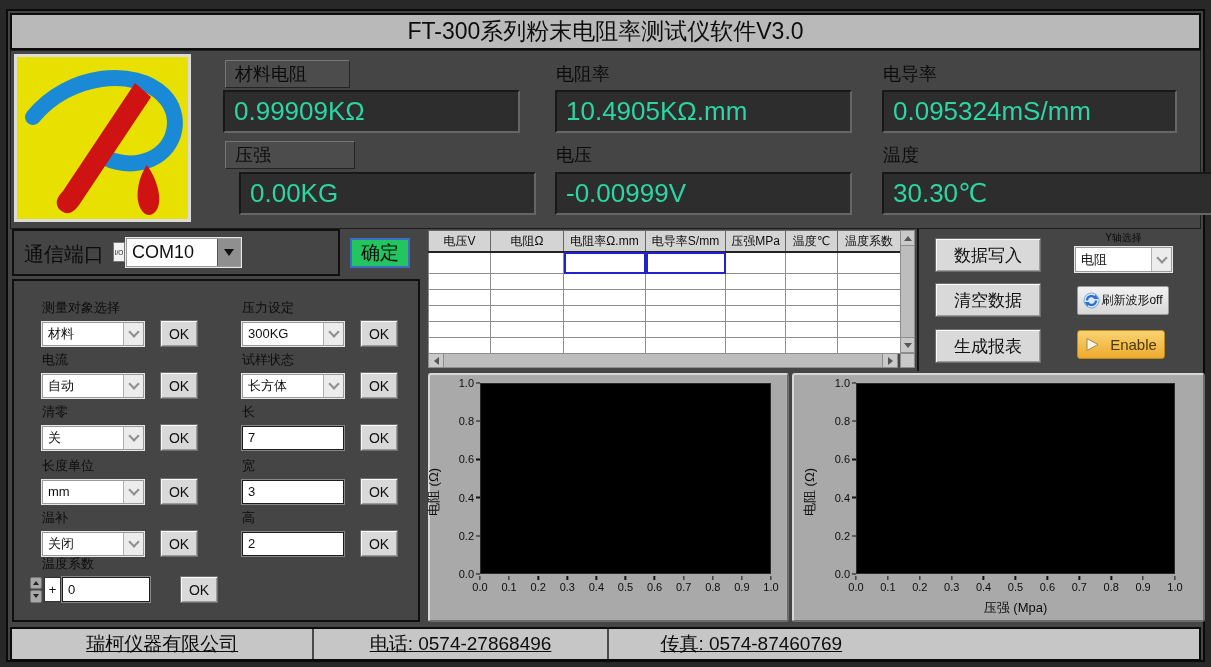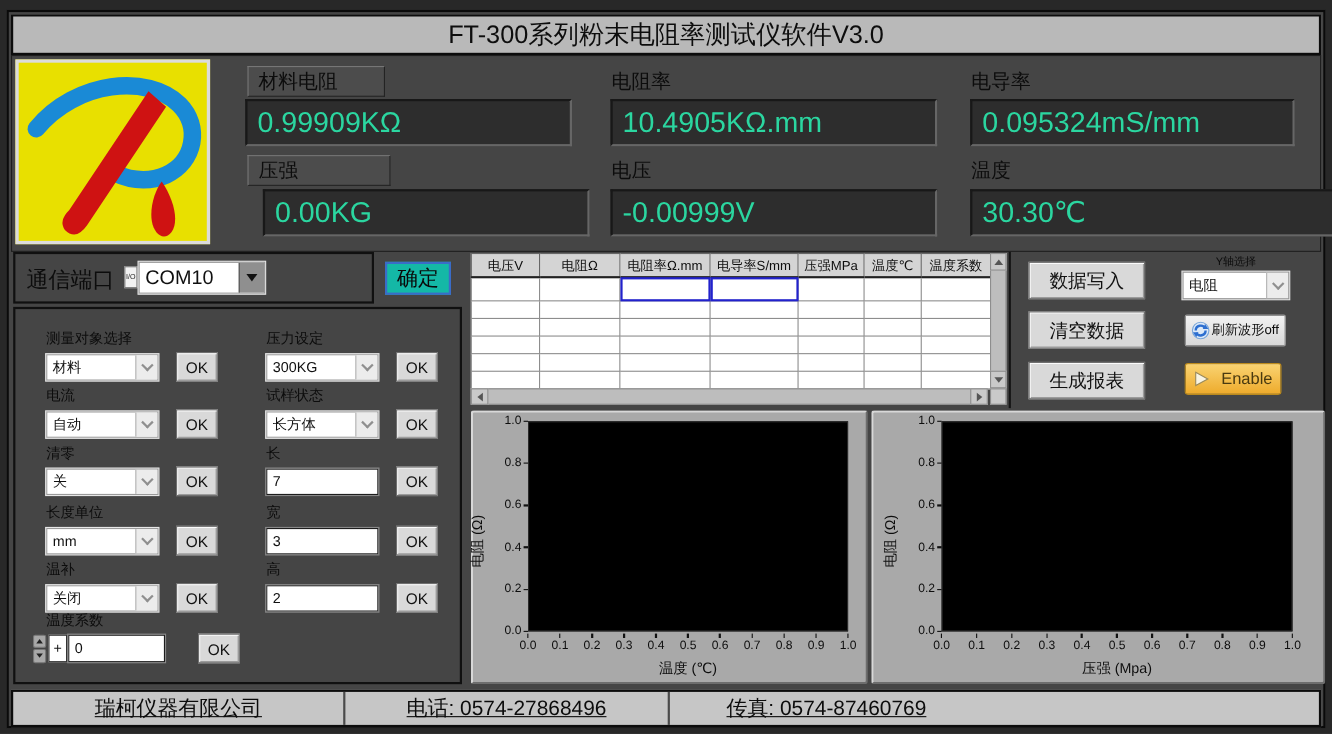--- a/index.html
+++ b/index.html
@@ -39,21 +39,21 @@
   .combo.big .cbtn{width:22px;background:#8f8f8f;border-left:1px solid #555;}
   .tri-down{width:0;height:0;border-left:5px solid transparent;border-right:5px solid transparent;border-top:7px solid #111;}
 
   
   .btn{background:#d9d9d9;border:1px solid #6f6f6f;box-shadow:inset 1px 1px 0 #fbfbfb, inset -1px -1px 0 #9b9b9b;
     color:#111;display:flex;align-items:center;justify-content:center;box-sizing:border-box;cursor:default;}
   .ok-btn{width:38px;height:27px;font-size:14px;}
   .action-btn{width:106px;height:34px;font-size:17px;}
   .connect-btn{background:#4d7c0f;border:2px solid #1f7a00;color:#fff;font-size:19px;
     display:flex;align-items:center;justify-content:center;box-sizing:border-box;margin-top:48px;}
-  .confirm-btn{background:#14b8a6;border:2px solid #3a6cc8;color:#0a0a0a;font-size:19px;
+  .confirm-btn{background:#22c55e;border:2px solid #3a6cc8;color:#0a0a0a;font-size:19px;
     display:flex;align-items:center;justify-content:center;box-sizing:border-box;}
   .enable-btn{background:linear-gradient(#f9d372,#eeab2c);border:1px solid #bb8a1d;border-radius:3px;
     color:#4a3a10;font-size:15px;display:flex;align-items:center;justify-content:center;gap:10px;box-sizing:border-box;}
   .refresh-btn{background:linear-gradient(#f2f2f2,#d8d8d8);border:1px solid #9a9a9a;border-radius:2px;
     color:#0d0d0d;font-size:12px;display:flex;align-items:center;justify-content:center;gap:1px;box-sizing:border-box;}
 
   
   .grp-label{color:#0c0c0c;font-size:13px;margin-bottom:3px;}
   .grp-row{display:flex;align-items:center;gap:16px;}
   .grp-row .combo, .grp-row .tinput{width:102px;height:24px;}
@@ -522,21 +522,20 @@
       </div>
       <div class="xtick" style="left: 90%;">
         <i></i>
         <span>0.9</span>
       </div>
       <div class="xtick" style="left: 100%;">
         <i></i>
         <span>1.0</span>
       </div>
     </div>
-  <div class="xlabel" style="left:50px;right:16px;bottom:3px;">温度 (℃)</div>
   <div class="ylabel" style="left:-20px;top:108px;">电阻 (Ω)</div>
 </div>
 
 <div class="abs chart" style="left:792px;top:373px;width:413px;height:249px;">
   <div class="plot" style="left:62px;top:8px;right:28px;bottom:46px;"></div>
   <div class="yticks" style="left:12px;width:50px;top:8px;bottom:46px;">
       <div class="ytick" style="bottom: 0%;">
         <span>0.0</span>
         <i></i>
       </div>

